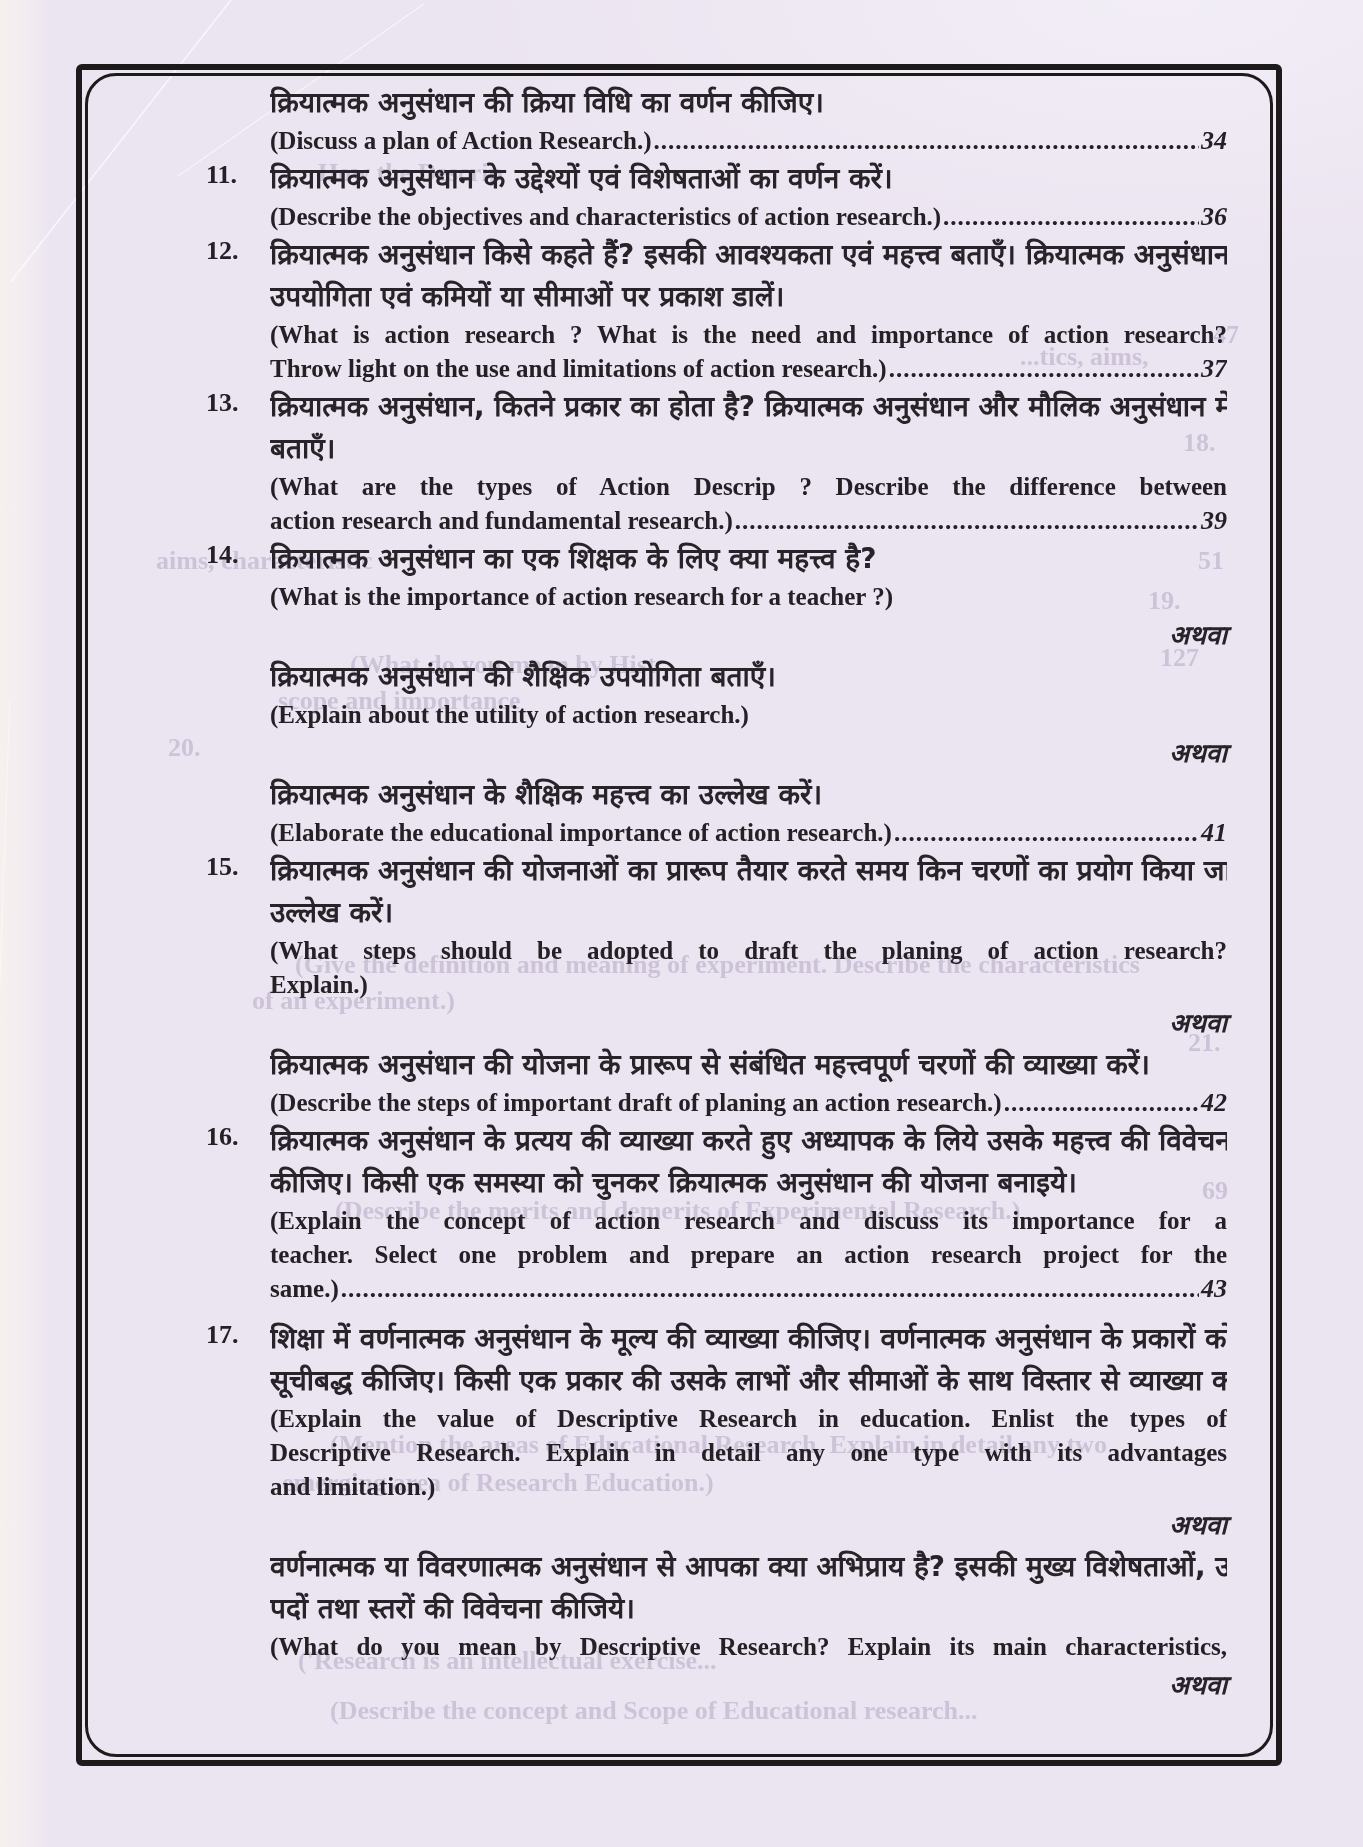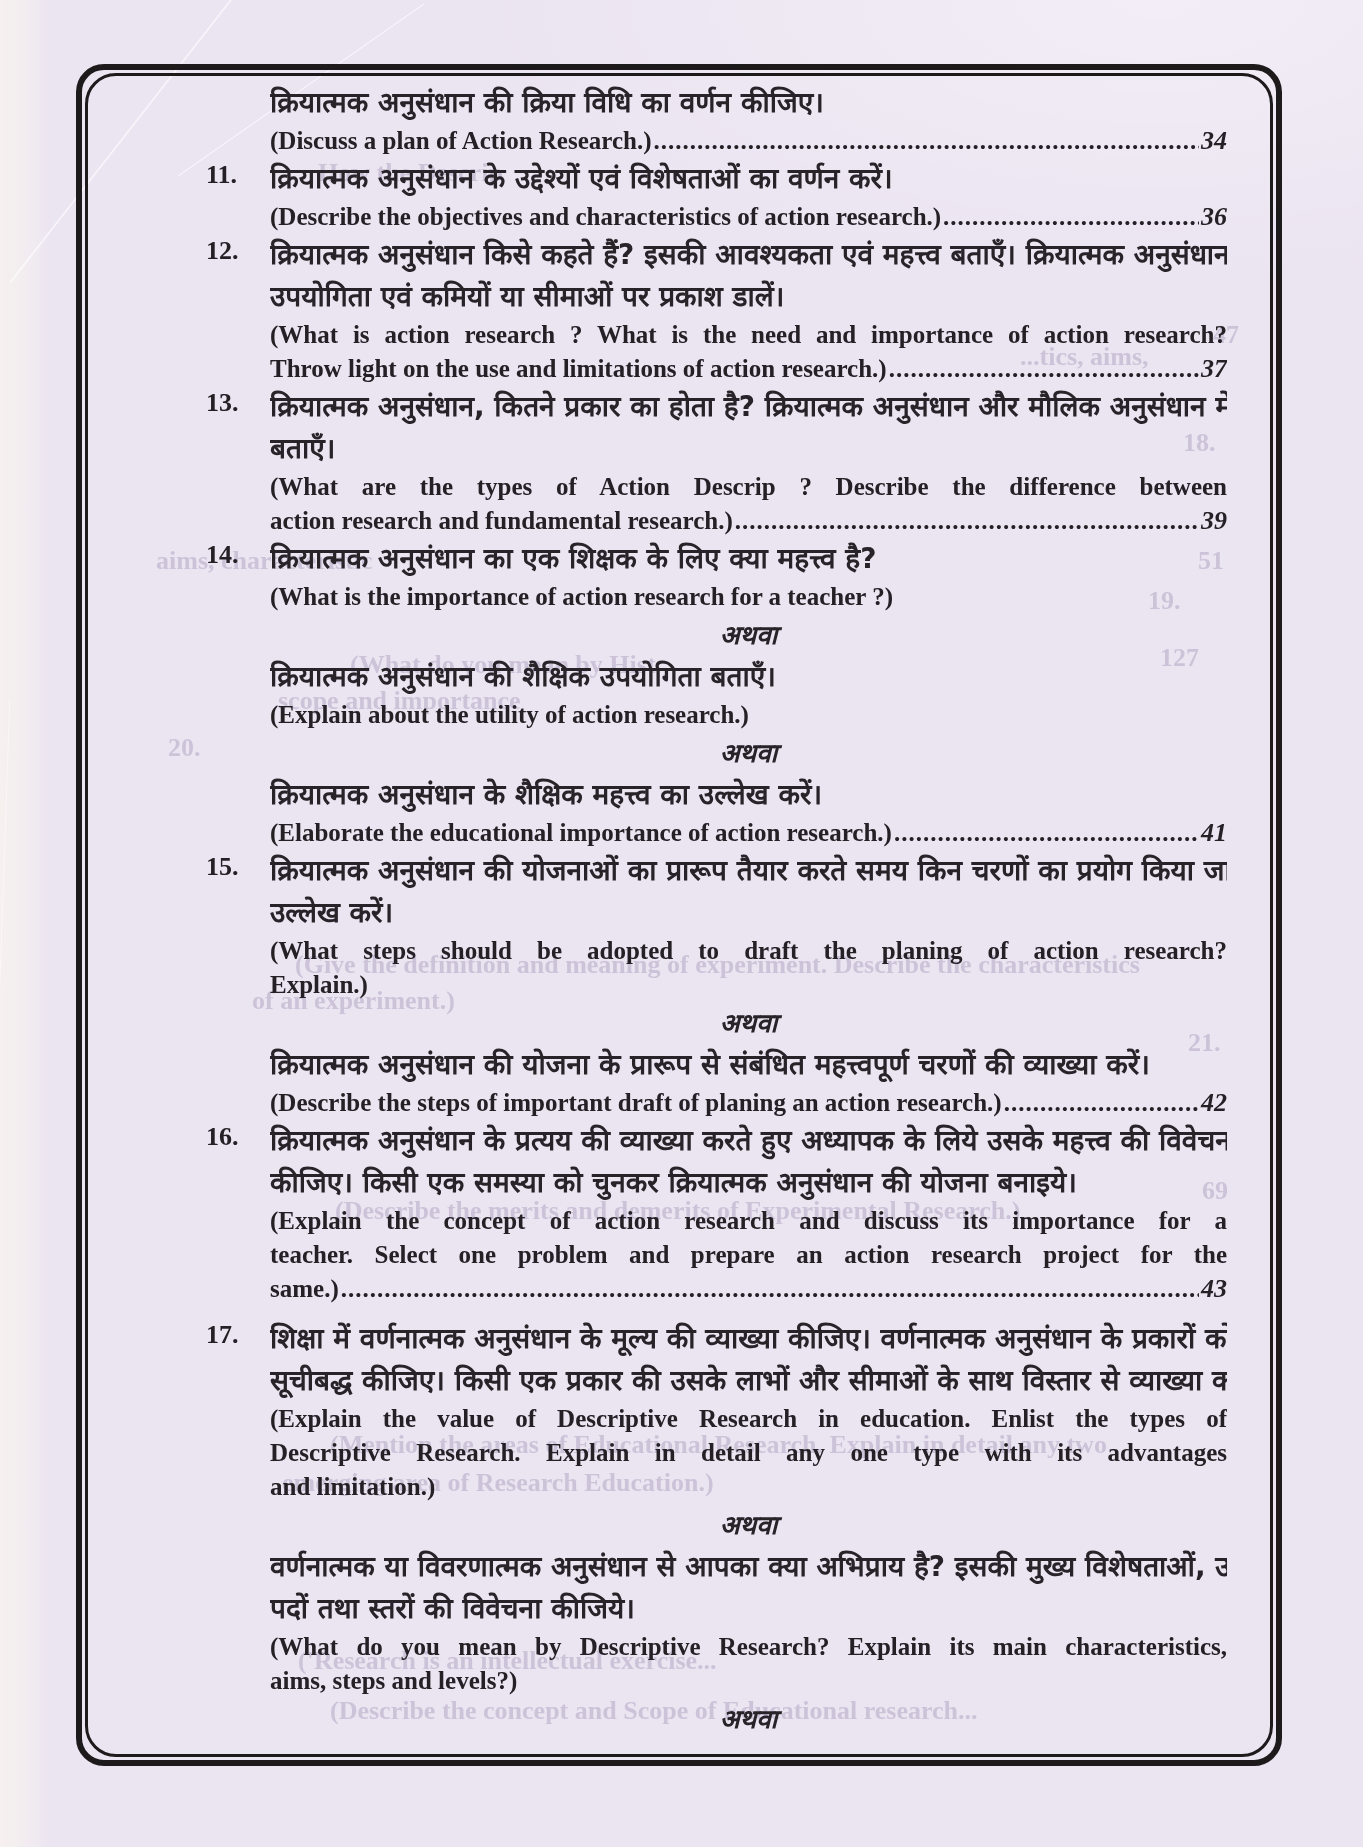--- a/index.html
+++ b/index.html
@@ -33,21 +33,21 @@
     white-space: nowrap;
     font-family: "Liberation Serif", "DejaVu Serif", serif;
   }
 
   
   .frame {
     position: absolute;
     left: 76px; top: 64px;
     width: 1206px; height: 1702px;
     border: 6px solid #1d1a1c;
-    border-radius: 28px;
+    border-radius: 6px;
     box-sizing: border-box;
   }
   .frame::after {
     content: "";
     position: absolute;
     inset: 3px;
     border: 3px solid #1d1a1c;
     border-radius: 31px;
     pointer-events: none;
   }
@@ -100,21 +100,21 @@
   }
   .dots::after {
     content: "......................................................................................................................................................................";
     font-weight: 700;
     font-size: 25px;
     letter-spacing: 1px;
     color: #242025;
   }
   .pg { flex: 0 0 auto; font-weight: 700; font-size: 26px; font-style: italic; }
   .or {
-    text-align: center;
+    text-align: right;
     font-family: "DejaVu Sans", sans-serif;
     font-weight: 700;
     font-style: italic;
     font-size: 26px;
     line-height: 36px;
     margin: 3px 0;
     color: #282229;
   }
   .mt { margin-top: 12px; }
 </style>
@@ -260,20 +260,19 @@
         <span class="line en just">Descriptive Research. Explain in detail any one type with its advantages</span>
         <span class="line en">and limitation.)</span>
       </div>
 
       <div class="or">अथवा</div>
 
       <div class="item">
         <span class="line hi just">वर्णनात्मक या विवरणात्मक अनुसंधान से आपका क्या अभिप्राय है? इसकी मुख्य विशेषताओं, उद्देश्यों,</span>
         <span class="line hi">पदों तथा स्तरों की विवेचना कीजिये।</span>
         <span class="line en just">(What do you mean by Descriptive Research? Explain its main characteristics,</span>
-        <span class="line en">aims, steps and levels?)</span>
       </div>
 
       <div class="or">अथवा</div>
 
     </div>
   </div>
 </div>
 
 </body></html>

